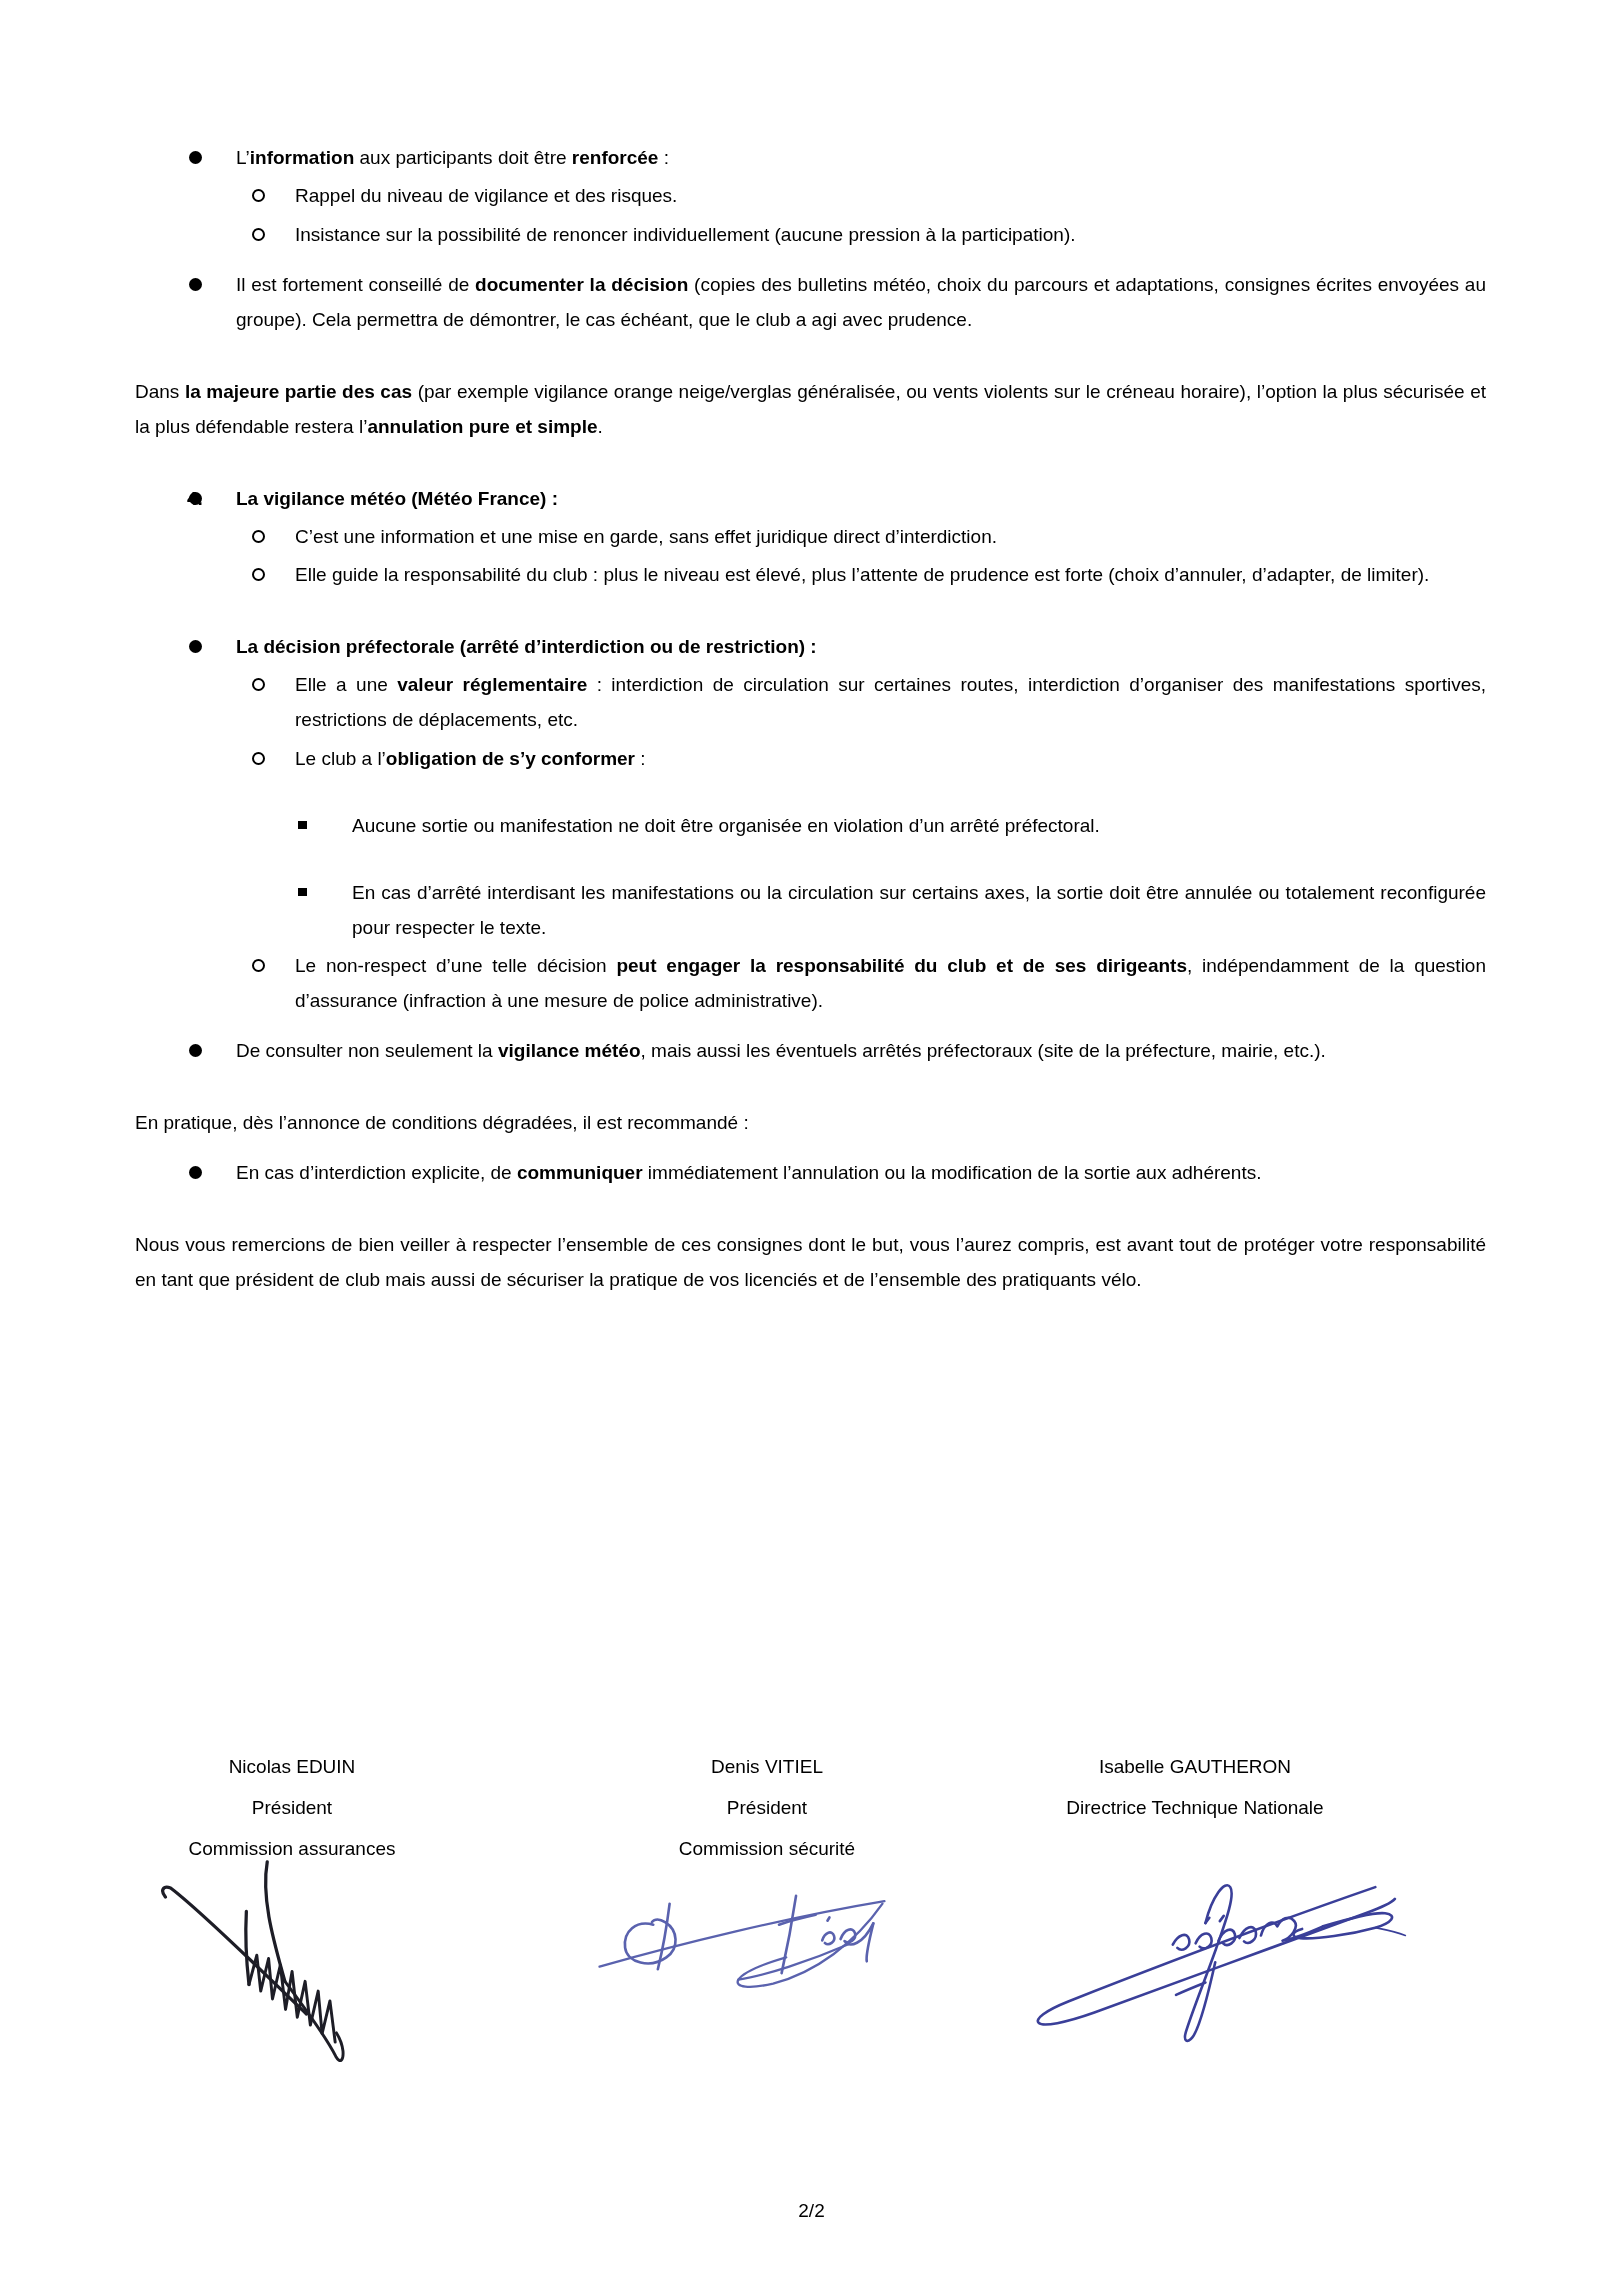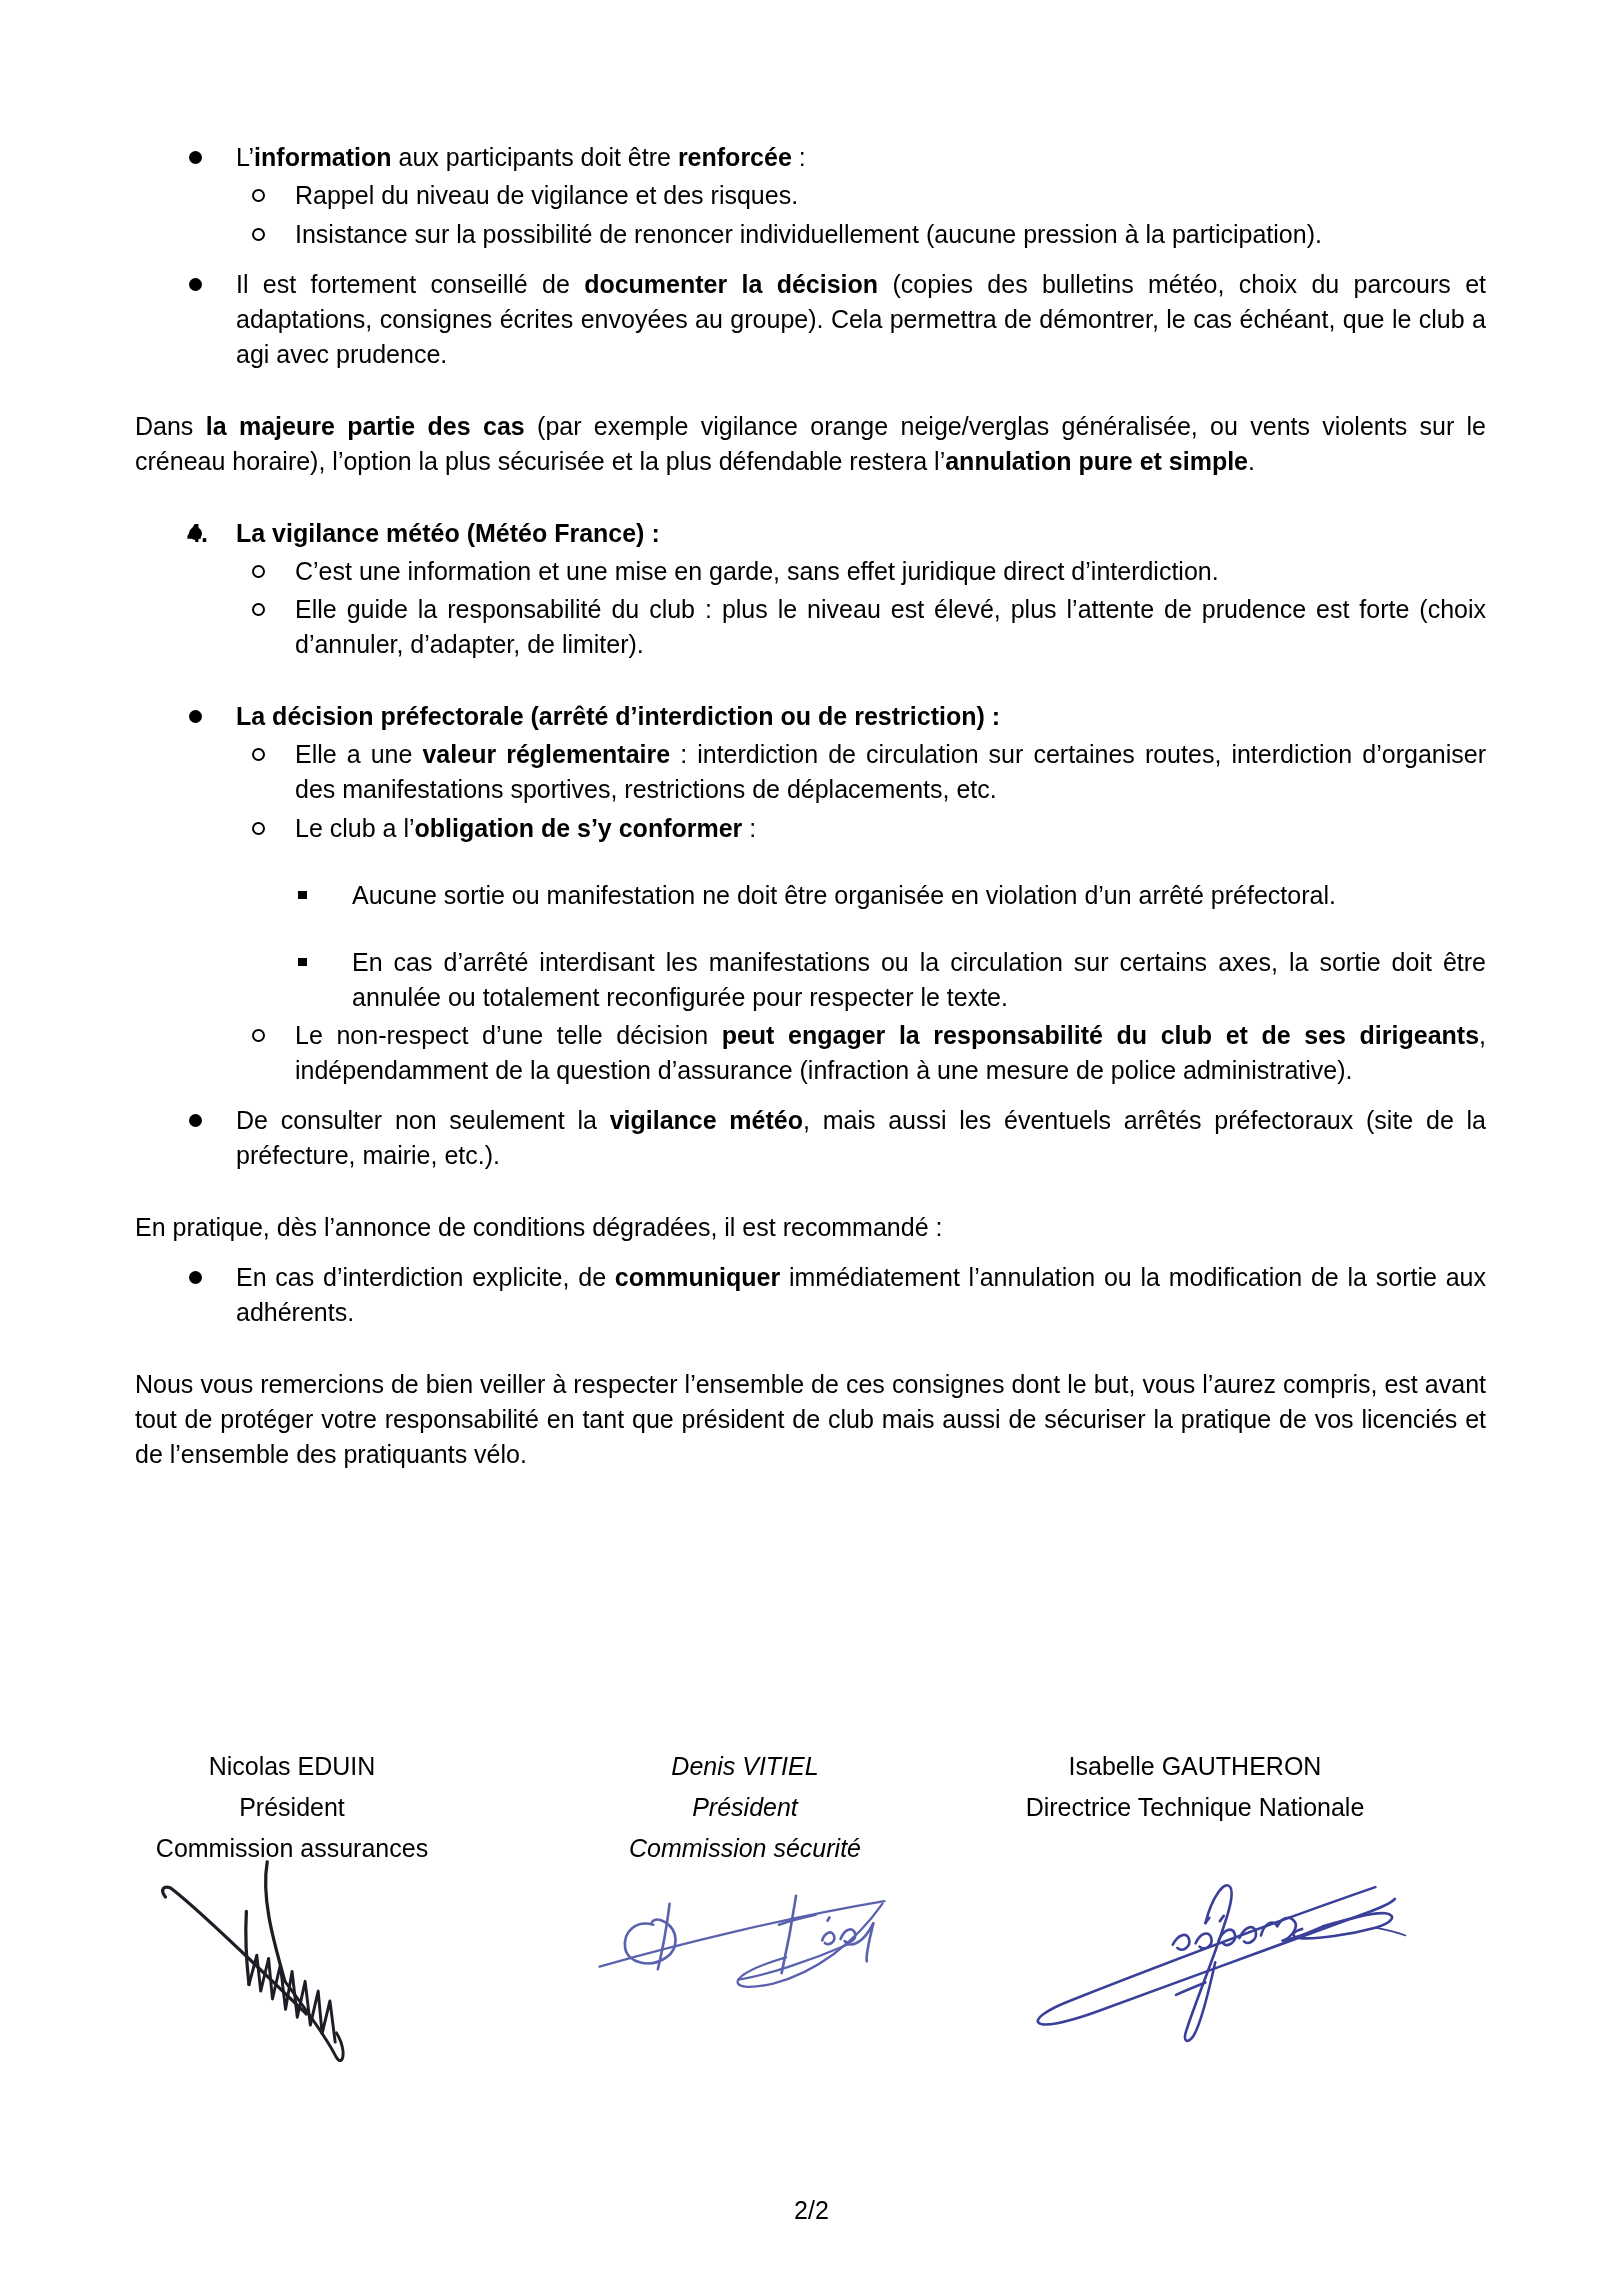--- a/index.html
+++ b/index.html
@@ -1,21 +1,21 @@
 <!DOCTYPE html>
 <html lang="fr" style="font-size:10.5px"><head>
 <meta charset="utf-8">
 <style>
   html,body{margin:0;padding:0;background:#ffffff;}
   .page{
     position:relative;
     width:1623px;height:2295px;
     background:#ffffff;
     font-family:"Liberation Sans","DejaVu Sans",sans-serif;
-    font-size:25px;line-height:35px;color:#000000;
+    font-size:19px;line-height:35px;color:#000000;
     overflow:hidden;
   }
   .doc{position:absolute;left:135px;top:140px;width:1351px;}
   .block{position:relative;text-align:justify;margin:0 0 3.3px 0;}
   .li1{padding-left:101px;}
   .li2{padding-left:160px;}
   .li3{padding-left:217px;margin-top:32px;}
   .heading{padding-left:101px;}
   .g1{margin-top:15px;}
   .g2{margin-top:37px;}
@@ -23,21 +23,21 @@
   .heading .txt{font-weight:bold;}
   .marker{position:absolute;}
   .li1>.marker{left:54px;top:11px;width:13px;height:13px;border-radius:50%;background:#000;}
   .li2>.marker{left:117px;top:11px;width:13px;height:13px;border-radius:50%;border:2px solid #000;box-sizing:border-box;background:transparent;}
   .li3>.marker{left:163px;top:13px;width:8.5px;height:8.5px;background:#000;}
   .heading>.marker{left:52px;top:0;font-weight:bold;}
   .sig-section{position:absolute;left:135px;top:1746px;width:1351px;height:366px;}
   .sig-col{position:absolute;top:0;text-align:center;line-height:41px;}
   .sig-col div{white-space:nowrap;}
   .c1{left:0;width:314px;}
-  .c2{left:453px;width:314px;font-style:italic;}
+  .c2{left:475px;width:314px;}
   .c3{left:877px;width:366px;}
   .sig{position:absolute;}
   .sig path{fill:none;stroke:currentColor;stroke-linecap:round;stroke-linejoin:round;}
   .sig1{left:16.4px;top:108px;color:#1d1d26;}
   .sig2{left:458px;top:138px;color:#5a62ae;}
   .sig3{left:874px;top:115px;color:#3a3f99;}
   .footer{position:absolute;left:0;top:2193px;width:1623px;text-align:center;}
 </style>
 </head>
 <body>

